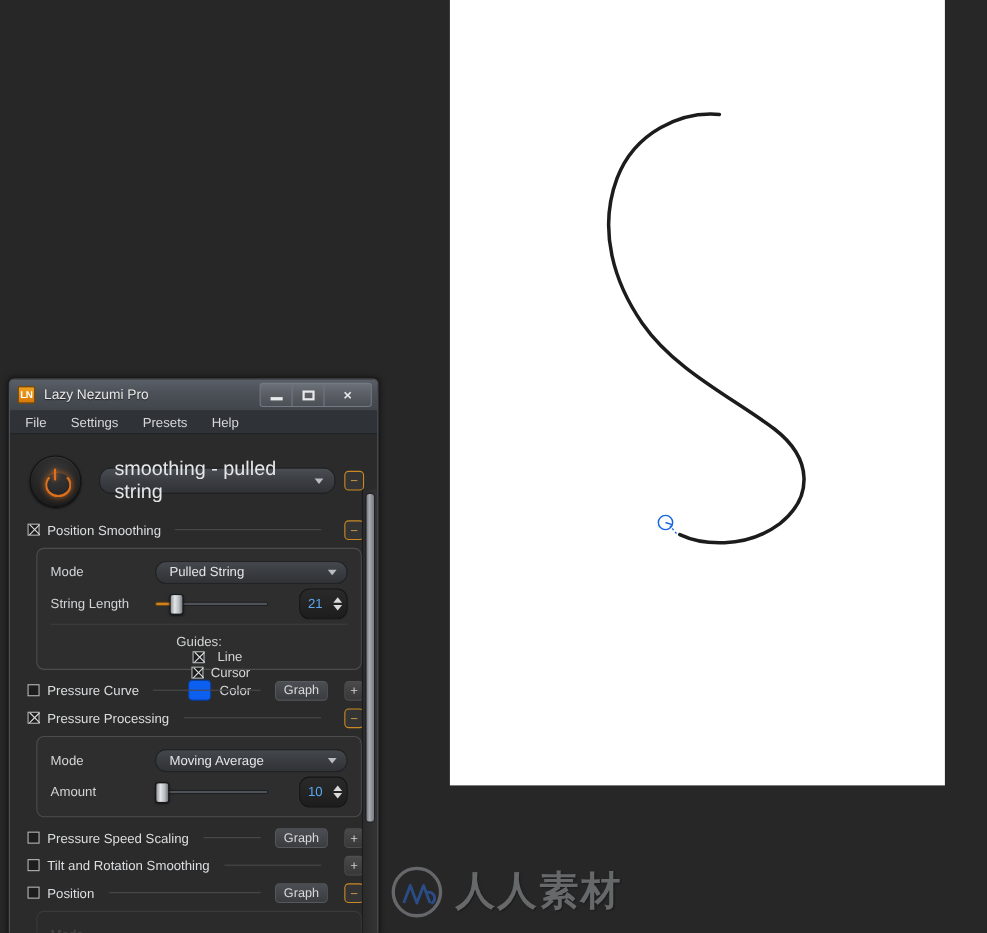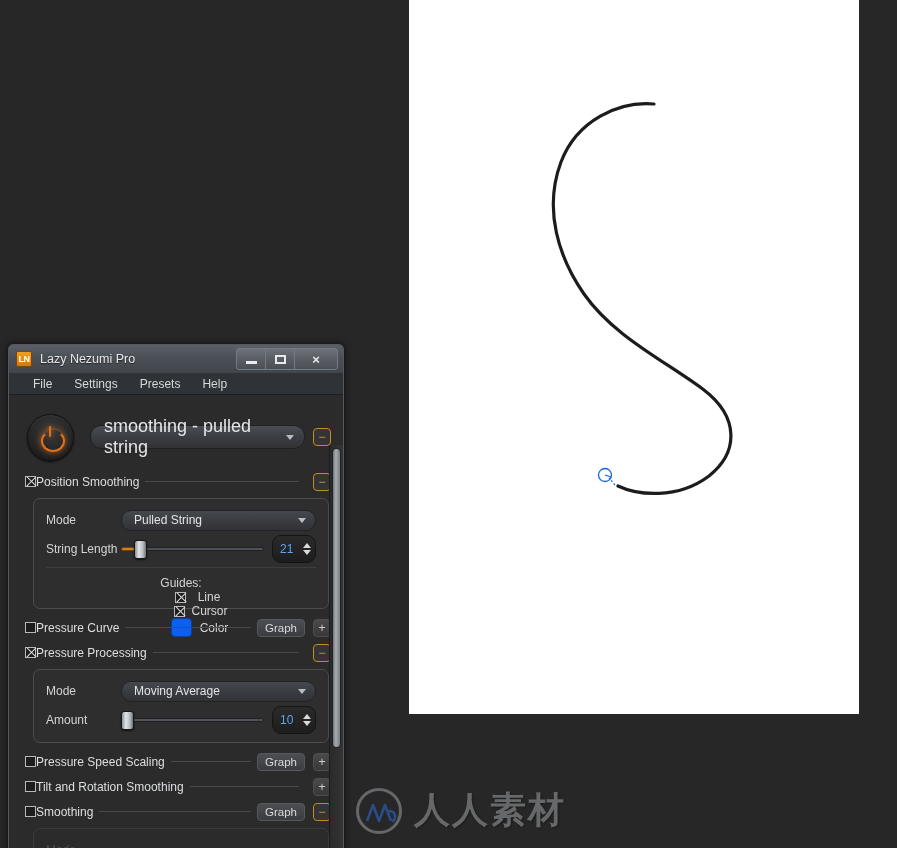--- a/index.html
+++ b/index.html
@@ -89,21 +89,21 @@
   .glyph-max { width: 11px; height: 9px; border: 2px solid #e9eaec; }
   .glyph-close { font-size: 13px; font-weight: bold; line-height: 1; }
 
   
   #menu-bar {
     height: 22px;
     background: #2f3237;
     border-bottom: 1px solid #1c1e21;
     display: flex;
     align-items: center;
-    padding-left: 24px;
+    padding-left: 14px;
     gap: 22px;
   }
   .menu-item {
     color: #d6d8da;
     font-size: 12px;
     cursor: default;
   }
 
   
   #panel-body {
@@ -191,20 +191,21 @@
     background: linear-gradient(180deg,#4a4a4a,#383838);
     color: #cfcfcf;
   }
 
   
   .section-header {
     display: flex;
     align-items: center;
     padding: 0 12px 0 16px;
     height: 25px;
+    gap: 7px;
   }
   .section-title {
     color: #dcdee0;
     font-size: 12px;
     white-space: nowrap;
   }
   .hdr-line {
     flex: 1 1 auto;
     height: 1px;
     background: #4a4a4a;
@@ -246,20 +247,21 @@
     border: 1px solid #4d4d4d;
     border-radius: 7px;
     background: #2e2e2e;
     padding: 9px 12px 10px 12px;
   }
   .row {
     display: flex;
     align-items: center;
     height: 24px;
     margin-bottom: 5px;
+    gap: 20px;
   }
   .row:last-child { margin-bottom: 0; }
   .row-label {
     color: #d2d4d6;
     font-size: 12px;
     width: 75px;
     flex: 0 0 auto;
   }
   .dropdown {
     flex: 1 1 auto;
@@ -588,21 +590,21 @@
 
     <div class="section-header">
       <span class="cb"></span>
       <span class="section-title">Tilt and Rotation Smoothing</span>
       <span class="hdr-line"></span>
       <span class="collapse-btn plus">+</span>
     </div>
 
     <div class="section-header">
       <span class="cb"></span>
-      <span class="section-title">Smoothing</span>
+      <span class="section-title">Position</span>
       <span class="hdr-line"></span>
       <span class="graph-btn">Graph</span>
       <span class="collapse-btn minus">−</span>
     </div>
 
     <div class="group-box disabled">
       <div class="row">
         <span class="row-label">Mode</span>
       </div>
 

